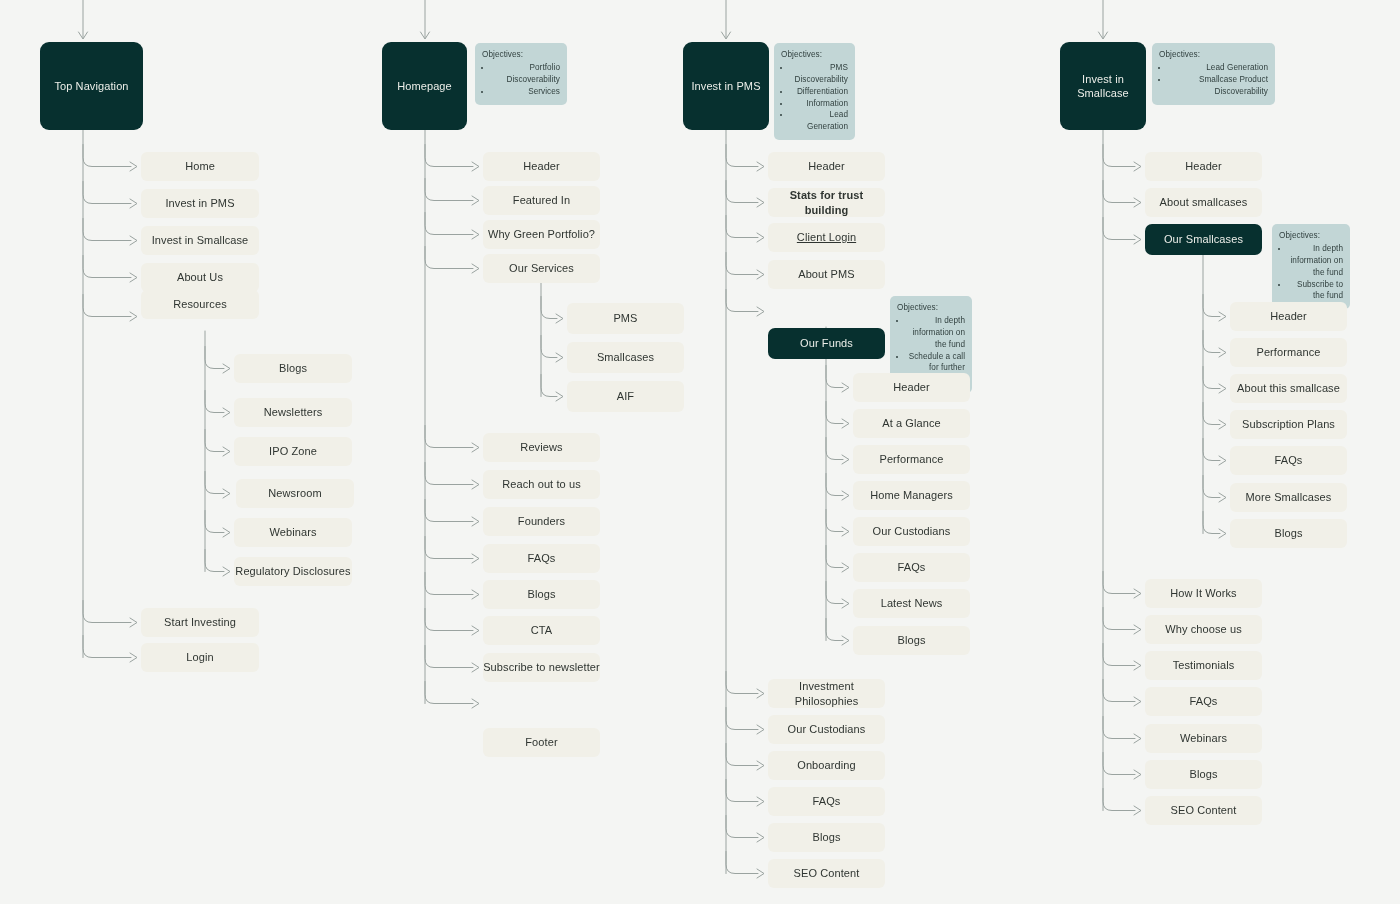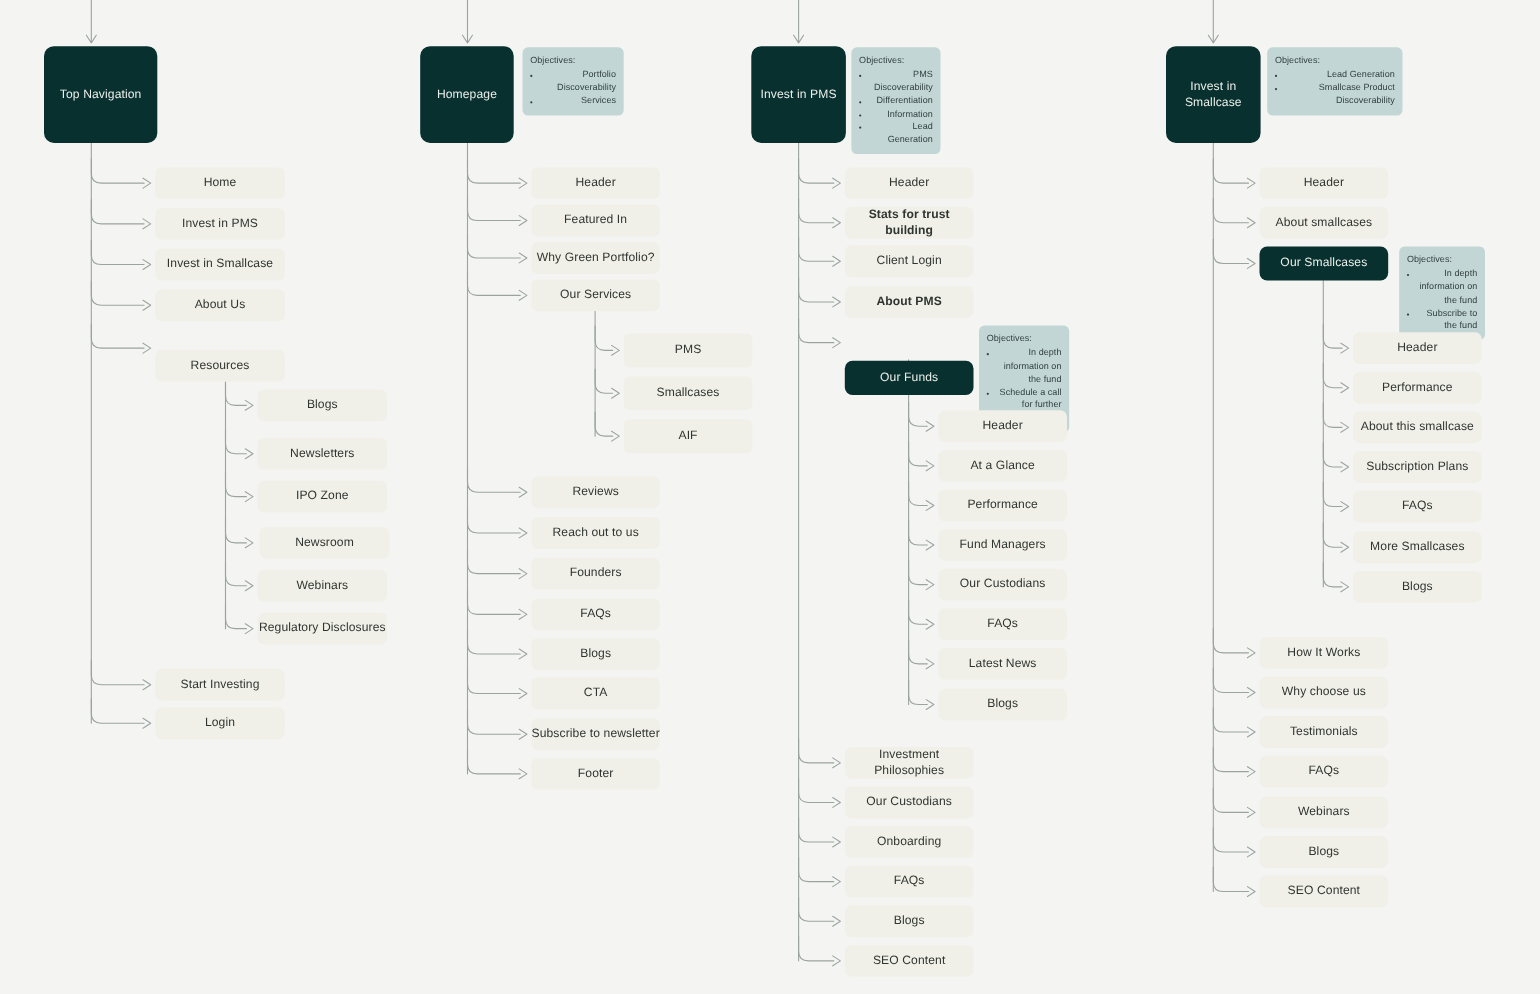--- a/index.html
+++ b/index.html
@@ -210,21 +210,21 @@
       </div>
       <div class="node light" style="left: 141px; top: 189px; width: 118px; height: 29px;">
         <span>Invest in PMS</span>
       </div>
       <div class="node light" style="left: 141px; top: 226px; width: 118px; height: 29px;">
         <span>Invest in Smallcase</span>
       </div>
       <div class="node light" style="left: 141px; top: 263px; width: 118px; height: 29px;">
         <span>About Us</span>
       </div>
-      <div class="node light" style="left: 141px; top: 318px; width: 118px; height: 29px; align-items: center;">
+      <div class="node light" style="left: 141px; top: 290px; width: 118px; height: 29px; align-items: center;">
         <span>Resources</span>
       </div>
       <div class="node light" style="left: 234px; top: 354px; width: 118px; height: 29px;">
         <span>Blogs</span>
       </div>
       <div class="node light" style="left: 234px; top: 398px; width: 118px; height: 29px;">
         <span>Newsletters</span>
       </div>
       <div class="node light" style="left: 234px; top: 437px; width: 118px; height: 29px;">
         <span>IPO Zone</span>
@@ -289,45 +289,45 @@
       </div>
       <div class="node light" style="left: 483px; top: 580px; width: 117px; height: 29px;">
         <span>Blogs</span>
       </div>
       <div class="node light" style="left: 483px; top: 616px; width: 117px; height: 29px;">
         <span>CTA</span>
       </div>
       <div class="node light" style="left: 483px; top: 653px; width: 117px; height: 29px;">
         <span>Subscribe to newsletter</span>
       </div>
-      <div class="node light" style="left: 483px; top: 689px; width: 117px; height: 29px; align-items: center;">
+      <div class="node light" style="left: 483px; top: 728px; width: 117px; height: 29px; align-items: center;">
         <span>Footer</span>
       </div>
       <div class="node dark root" style="left: 683px; top: 42px; width: 86px; height: 88px;">
         <span>Invest in PMS</span>
       </div>
       <div class="obj" style="left: 774px; top: 43px; width: 81px; min-height: 61px;">
         <span class="obj-title">Objectives:</span>
         <ul>
           <li>PMS Discoverability</li>
           <li>Differentiation</li>
           <li>Information</li>
           <li>Lead Generation</li>
         </ul>
       </div>
       <div class="node light" style="left: 768px; top: 152px; width: 117px; height: 29px;">
         <span>Header</span>
       </div>
       <div class="node light" style="left: 768px; top: 188px; width: 117px; height: 29px; font-weight: bold;">
         <span>Stats for trust building</span>
       </div>
-      <div class="node light" style="left: 768px; top: 223px; width: 117px; height: 29px;">
+      <div class="node light" style="left: 768px; top: 223px; width: 117px; height: 29px; text-decoration: underline;">
         <span>Client Login</span>
       </div>
-      <div class="node light" style="left: 768px; top: 260px; width: 117px; height: 29px; font-weight: bold;">
+      <div class="node light" style="left: 768px; top: 260px; width: 117px; height: 29px;">
         <span>About PMS</span>
       </div>
       <div class="node dark" style="left: 768px; top: 296px; width: 117px; height: 31px; margin-top: 32px;">
         <span>Our Funds</span>
       </div>
       <div class="obj" style="left: 890px; top: 296px; width: 82px; min-height: 61px;">
         <span class="obj-title">Objectives:</span>
         <ul>
           <li>In depth information on the fund</li>
           <li>Schedule a call for further process</li>
@@ -336,21 +336,21 @@
       <div class="node light" style="left: 853px; top: 373px; width: 117px; height: 29px;">
         <span>Header</span>
       </div>
       <div class="node light" style="left: 853px; top: 409px; width: 117px; height: 29px;">
         <span>At a Glance</span>
       </div>
       <div class="node light" style="left: 853px; top: 445px; width: 117px; height: 29px;">
         <span>Performance</span>
       </div>
       <div class="node light" style="left: 853px; top: 481px; width: 117px; height: 29px;">
-        <span>Fund Managers</span>
+        <span>Home Managers</span>
       </div>
       <div class="node light" style="left: 853px; top: 517px; width: 117px; height: 29px;">
         <span>Our Custodians</span>
       </div>
       <div class="node light" style="left: 853px; top: 553px; width: 117px; height: 29px;">
         <span>FAQs</span>
       </div>
       <div class="node light" style="left: 853px; top: 589px; width: 117px; height: 29px;">
         <span>Latest News</span>
       </div>

